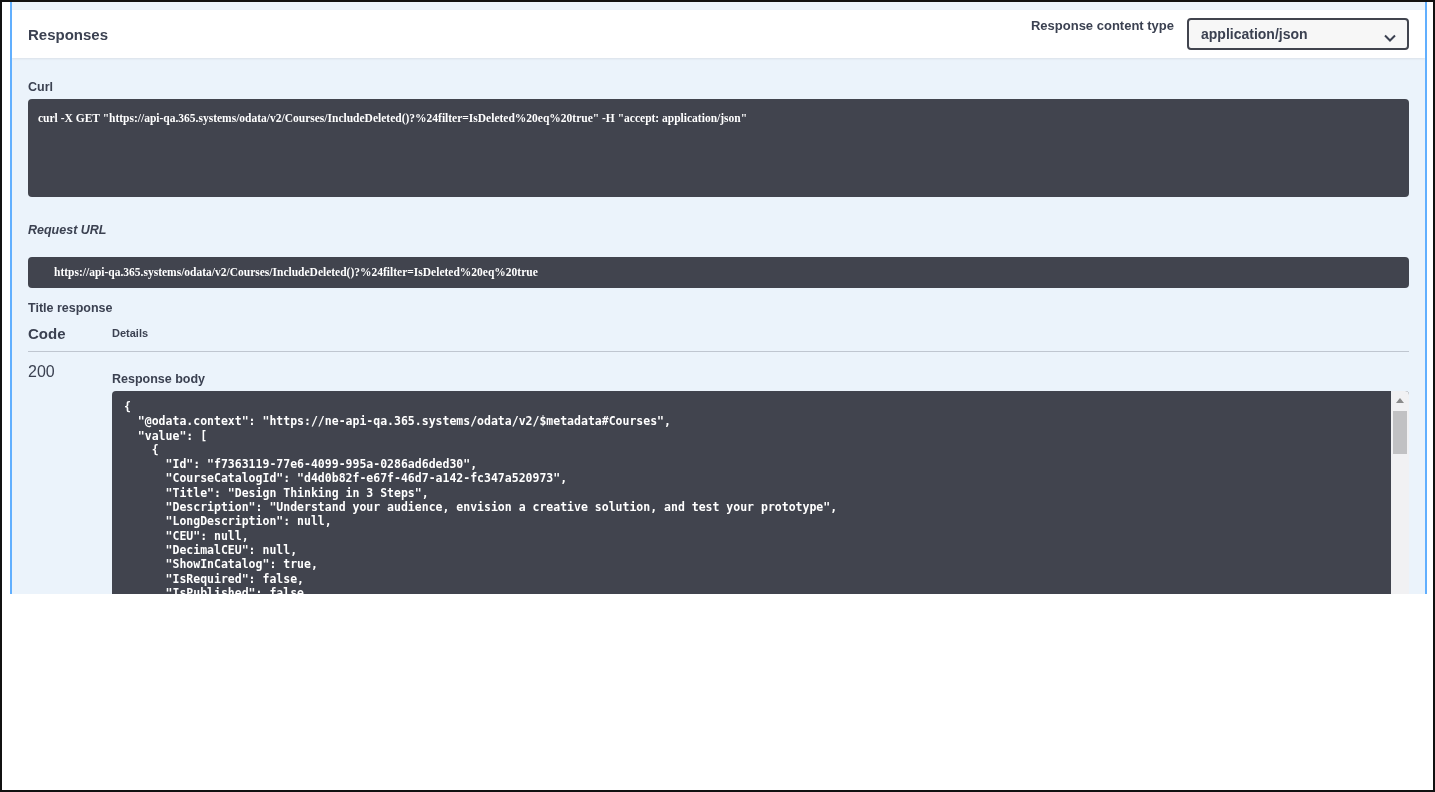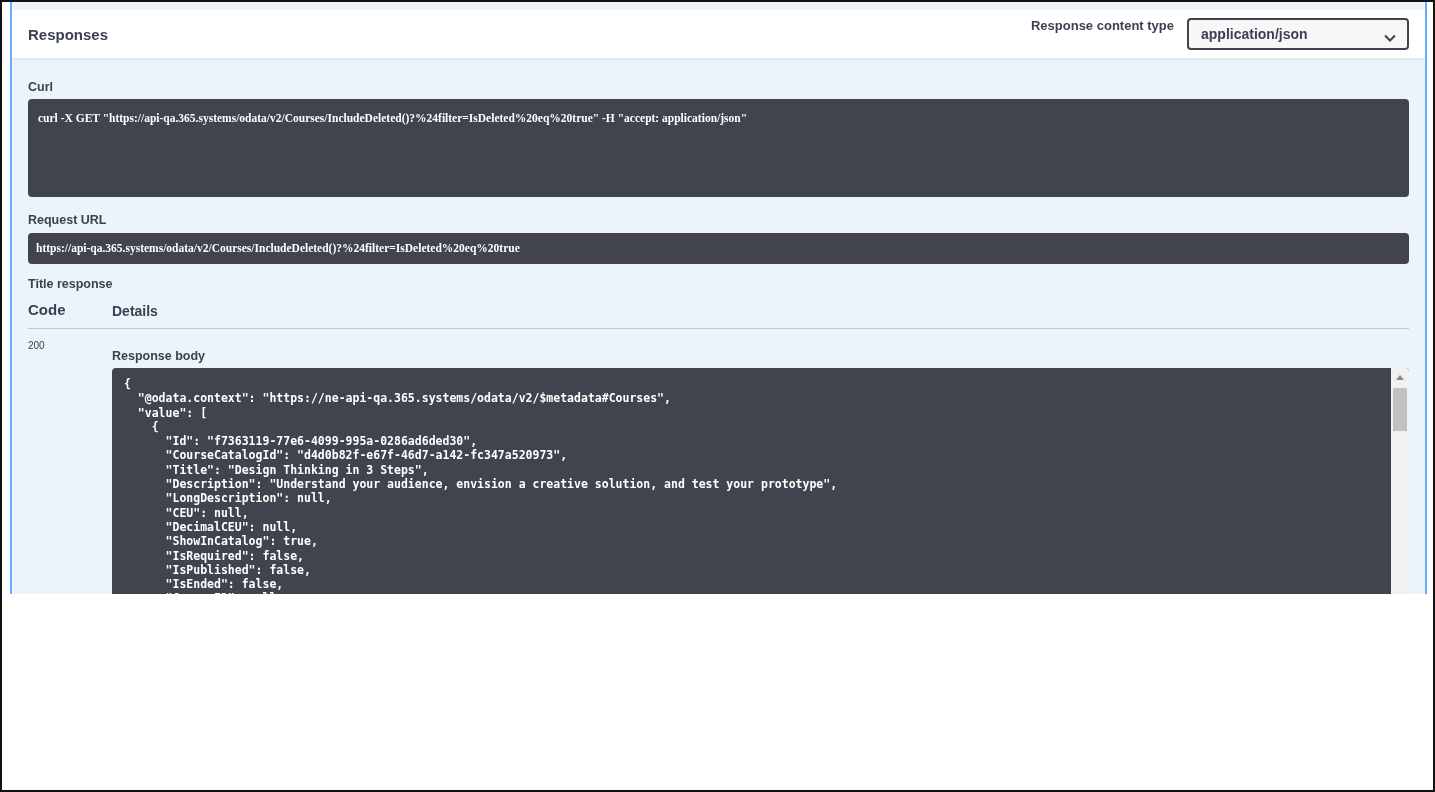--- a/index.html
+++ b/index.html
@@ -48,43 +48,43 @@
     padding: 0 10px 0 12px;
     cursor: pointer;
   }
   .content-type-select .value { font-size: 14px; font-weight: 700; color: #3b4151; }
   .chevron-down { width: 14px; height: 10px; display: inline-block; }
 
   .op-body { padding: 0 16px 5px 16px; }
 
   .block-label { font-size: 12.5px; font-weight: 700; color: #3b4151; line-height: 14px; }
   .lbl-curl { margin-top: 22px; }
-  .lbl-requrl { margin-top: 16px; }
+  .lbl-requrl { margin-top: 26px; font-style: italic; }
   .lbl-serverresp { margin-top: 13px; }
 
   .codeblock {
     background: var(--code_bg, #41444e);
     border-radius: 4px;
     color: #ffffff;
     font-family: Liberation Serif, serif;
     font-weight: 700;
     font-size: 11.5px;
     white-space: pre;
     overflow: hidden;
   }
   .curl-block   { margin-top: 5px; height: 98px; padding: 12px 10px; line-height: 15px; }
-  .requrl-block { margin-top: 6px; padding: 8px 8px; line-height: 15px; }
+  .requrl-block { margin-top: 20px; padding: 8px 26px; line-height: 15px; }
 
   .resp-table-head { display: flex; margin-top: 10px; padding-bottom: 9px;
                      border-bottom: 1px solid rgba(59,65,81,0.25); }
   .col-code-head { width: 84px; font-size: 15px; font-weight: 700; color: #3b4151; }
-  .col-details-head { font-size: 14px; font-weight: 600; color: #3b4151; padding-top: 2px; }
+  .col-details-head { font-size: 11px; font-weight: 600; color: #3b4151; padding-top: 2px; }
 
   .resp-row { display: flex; padding-top: 11px; }
-  .status-code { width: 84px; font-size: 10px; color: #3b4151; }
+  .status-code { width: 84px; font-size: 16px; color: #3b4151; }
   .details-cell { flex: 1; min-width: 0; }
   .response-body-label { margin-top: 9px; }
 
   .response-body-block {
     position: relative;
     margin-top: 5px;
     height: 400px;
     background: var(--code_bg, #41444e);
     border-radius: 4px;
     overflow: hidden;

